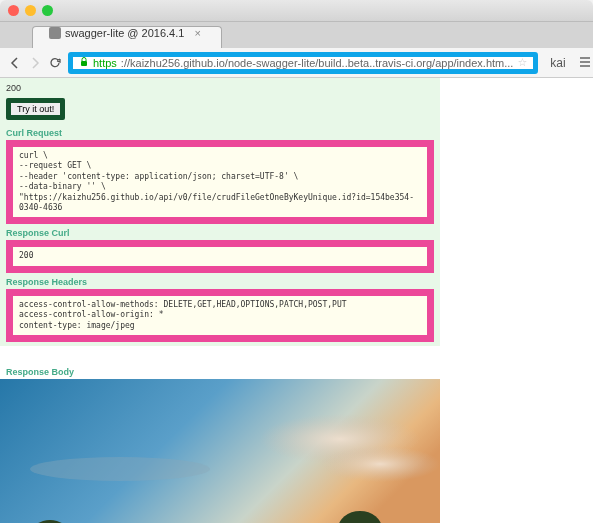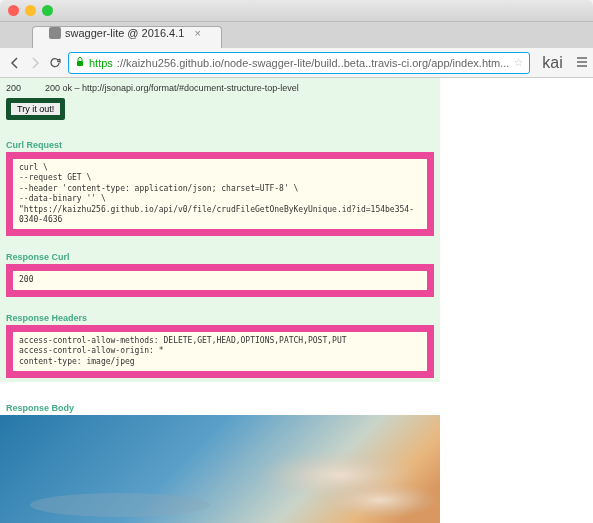--- a/index.html
+++ b/index.html
@@ -12,34 +12,34 @@
   .light { width: 11px; height: 11px; border-radius: 50%; }
   .red { background: #ff5f56; } .yellow { background: #ffbd2e; } .green { background: #27c93f; }
   
   .tabbar { height: 26px; background: #d4d4d4; display: flex; align-items: flex-end; padding: 0 8px 0 32px; }
   .tab { background: #f5f5f5; border: 1px solid #aaa; border-bottom: none; height: 22px; padding: 0 20px 0 16px; display: flex; align-items: flex-start; font-size: 11px; color: #333; border-radius: 4px 4px 0 0; gap: 4px; }
   .favicon { width: 12px; height: 12px; background: #888; border-radius: 2px; }
   
   .toolbar { height: 30px; background: #f5f5f5; display: flex; align-items: center; padding: 0 8px; gap: 6px; border-bottom: 1px solid #ccc; }
   .nav-btn { width: 22px; height: 22px; display: flex; align-items: center; justify-content: center; color: #666; cursor: pointer; }
   .nav-btn.disabled { color: #ccc; }
-  .urlbar { flex: 1; height: 22px; background: #fff; border: 1px solid #0ea5e9; border-radius: 3px; display: flex; align-items: center; padding: 0 6px; gap: 4px; font-size: 11px; }
+  .urlbar { flex: 1; height: 22px; background: #fff; border: 5px solid #0ea5e9; border-radius: 3px; display: flex; align-items: center; padding: 0 6px; gap: 4px; font-size: 11px; }
   .lock-icon { color: #0a0; }
   .url-https { color: #0a0; }
   .url-rest { color: #666; white-space: nowrap; overflow: hidden; text-overflow: ellipsis; }
-  .profile { font-size: 16px; color: #555; padding: 0 6px; }
+  .profile { font-size: 12px; color: #555; padding: 0 6px; }
   .menu-btn { width: 20px; color: #666; }
   
   .content { flex: 1; background: #fff; overflow: auto; display: flex; justify-content: flex-start; }
   .page { width: 440px; }
   .green-panel { background: #e8f8e8; padding: 4px 6px; font-size: 9px; }
   .status-row { display: flex; gap: 24px; padding: 1px 0; color: #333; }
   .tryit-row { padding: 4px 0; }
   .tryit-btn { font-size: 9px; padding: 1px 6px; background: #eee; border: 5px solid #14532d; border-radius: 2px; cursor: pointer; }
-  .section-label { color: #4a8; font-weight: bold; font-size: 9px; margin: 16px 0 2px; }
+  .section-label { color: #4a8; font-weight: bold; font-size: 9px; margin: 4px 0 2px; }
   .code-box { background: #fffeee; border: 7px solid #ec4899; padding: 4px 6px; font-family: monospace; font-size: 8px; color: #333; white-space: pre-wrap; line-height: 1.3; }
   
   .response-body-label { color: #4a8; font-weight: bold; font-size: 9px; padding: 4px 6px 2px; margin-top: 17px; }
   .landscape { width: 100%; height: 290px; }
   .landscape svg { width: 100%; height: 100%; display: block; }
 </style>
 </head>
 <body>
 
 <div class="window">
@@ -92,21 +92,20 @@
           <path d="M2 3h10M2 7h10M2 11h10" stroke="#666" stroke-width="1.5"></path>
         </svg>
     </div>
   </div>
 
   <div class="content">
     <div class="page">
       <div class="green-panel">
         <div class="status-row">
           <span>200</span>
-          <span>200 ok – http://jsonapi.org/format/#document-structure-top-level</span>
         </div>
         <div class="tryit-row">
           <button class="tryit-btn">Try it out!</button>
         </div>
         <div class="section-label">Curl Request</div>
         <div class="code-box">curl \
 --request GET \
 --header 'content-type: application/json; charset=UTF-8' \
 --data-binary '' \
 "https://kaizhu256.github.io/api/v0/file/crudFileGetOneByKeyUnique.id?id=154be354-0340-4636</div>

